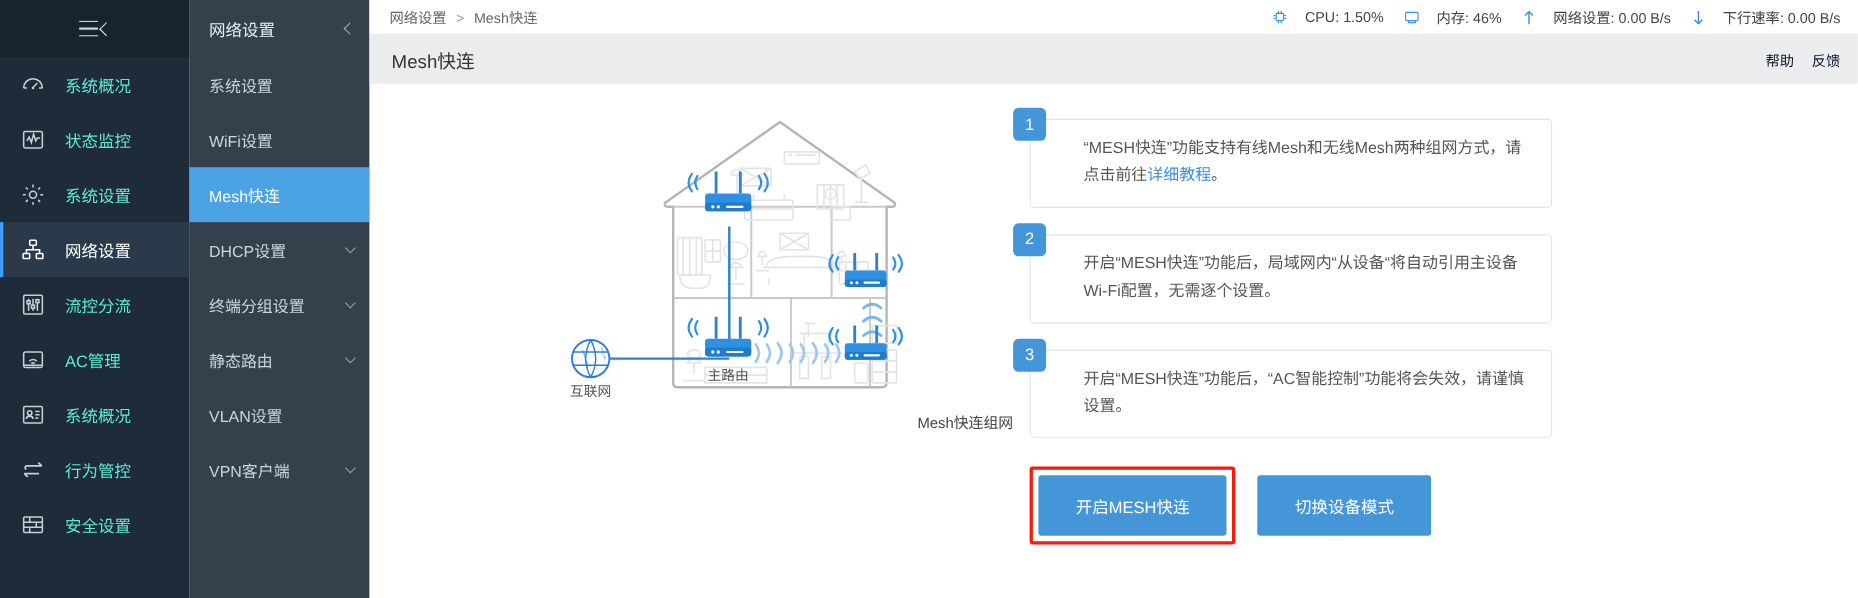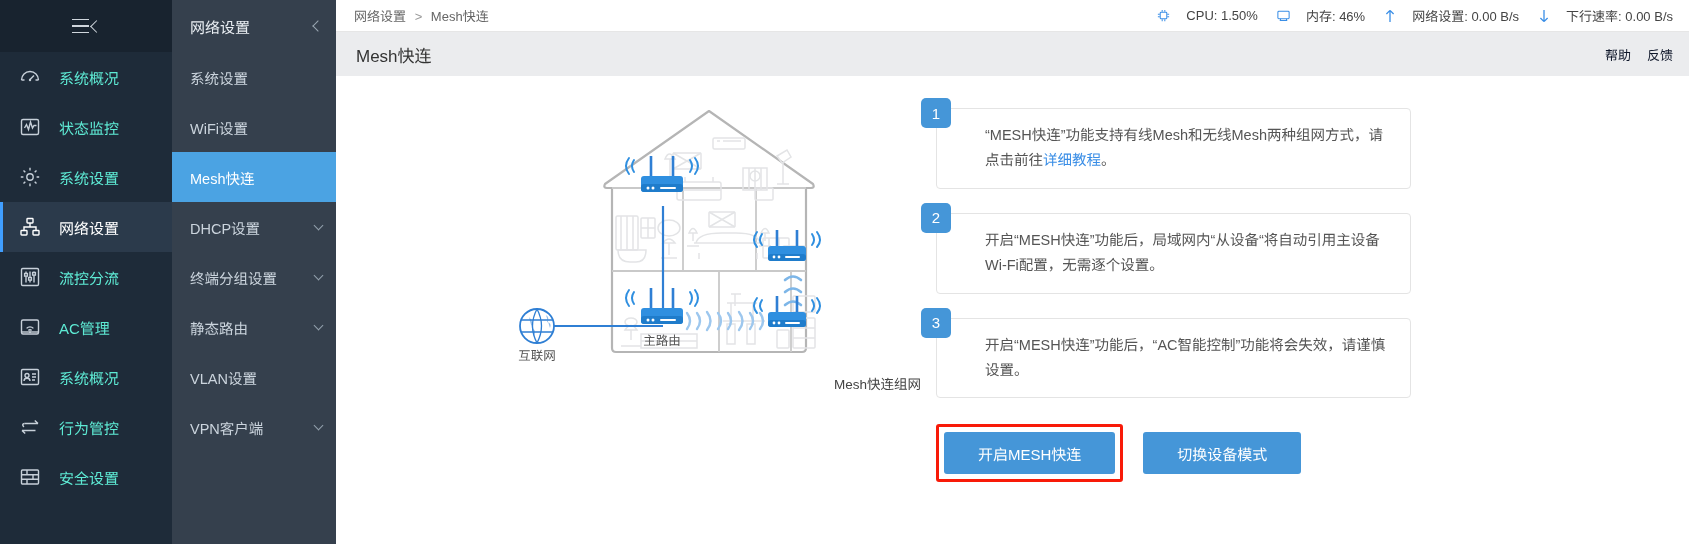--- a/index.html
+++ b/index.html
@@ -124,21 +124,21 @@
     padding: 14px 16px 14px 48px;
     font-size: 14.5px; line-height: 1.75; color: #555;
   }
   .step-body a { color: #3a8ee6; text-decoration: none; cursor: pointer; }
 
   .actions { display: flex; align-items: center; gap: 0; margin-top: 12px; padding-left: 15px; }
   .btn-wrap { padding: 5px; border: 3px solid #f81a08; border-radius: 3px; }
   .btn {
     background: #4596d8; color: #fff; border: none;
     font-size: 15px; font-family: inherit;
-    padding: 0 34px; height: 42px; min-width: 152px;
+    padding: 0 34px; height: 55px; min-width: 152px;
     border-radius: 3px; cursor: pointer;
   }
   .btn.plain { margin-left: 20px; }
 </style>
 </head>
 <body>
 
 <div class="app">
 
   <nav class="rail">

